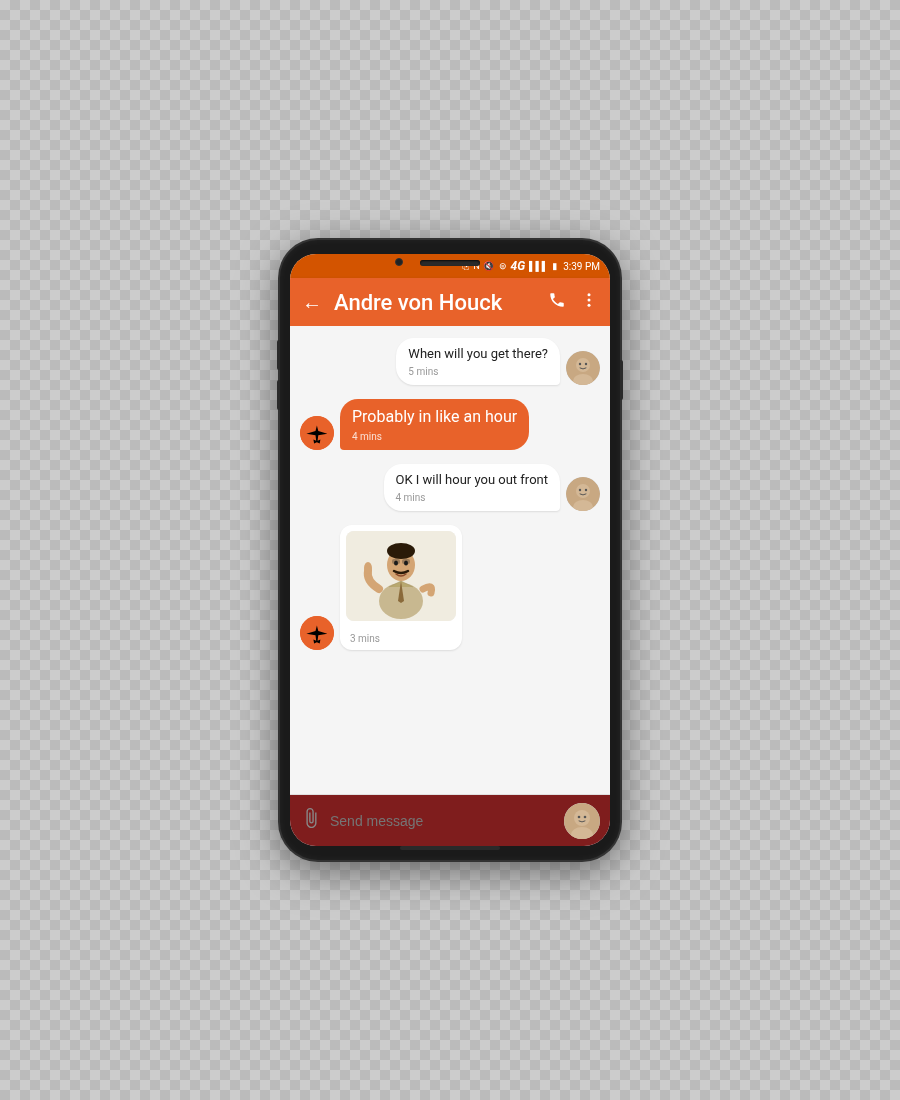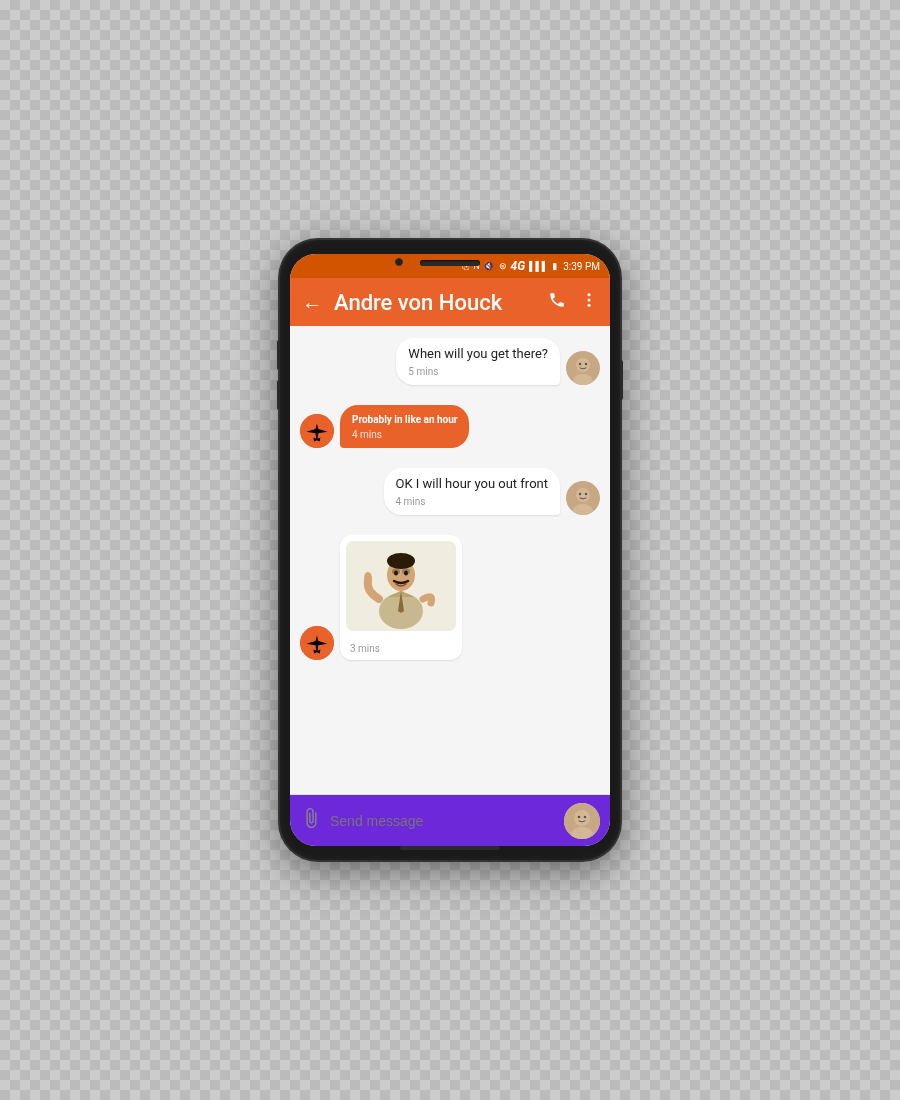--- a/index.html
+++ b/index.html
@@ -161,21 +161,21 @@
       cursor: pointer;
     }
 
     
     .chat-area {
       flex: 1;
       overflow-y: auto;
       padding: 12px 10px;
       display: flex;
       flex-direction: column;
-      gap: 20px;
+      gap: 14px;
       background: #f5f5f5;
     }
 
     
     .message-row {
       display: flex;
       align-items: flex-end;
       gap: 6px;
     }
 
@@ -224,23 +224,23 @@
 
     
     .bubble-sent {
       background: #e8622a;
       border-radius: 18px 18px 18px 4px;
       padding: 8px 12px;
       max-width: 200px;
     }
 
     .bubble-sent .msg-text {
-      font-size: 10px;
-      color: white;
-      font-weight: 700;
+      font-size: 16px;
+      color: white;
+      font-weight: 400;
       line-height: 1.3;
       text-align: center;
     }
 
     .bubble-sent .msg-time {
       font-size: 10px;
       color: rgba(255,255,255,0.8);
       margin-top: 3px;
     }
 
@@ -273,21 +273,21 @@
 
     
     .avatar-sender {
       background: #e8622a;
       color: white;
       font-size: 14px;
     }
 
     
     .input-bar {
-      background: #6d28d9;
+      background: #7f1d1d;
       height: 52px;
       display: flex;
       align-items: center;
       padding: 4px 10px;
       gap: 8px;
       border-top: 1px solid #e0e0e0;
       flex-shrink: 0;
     }
 
     .attach-icon {

